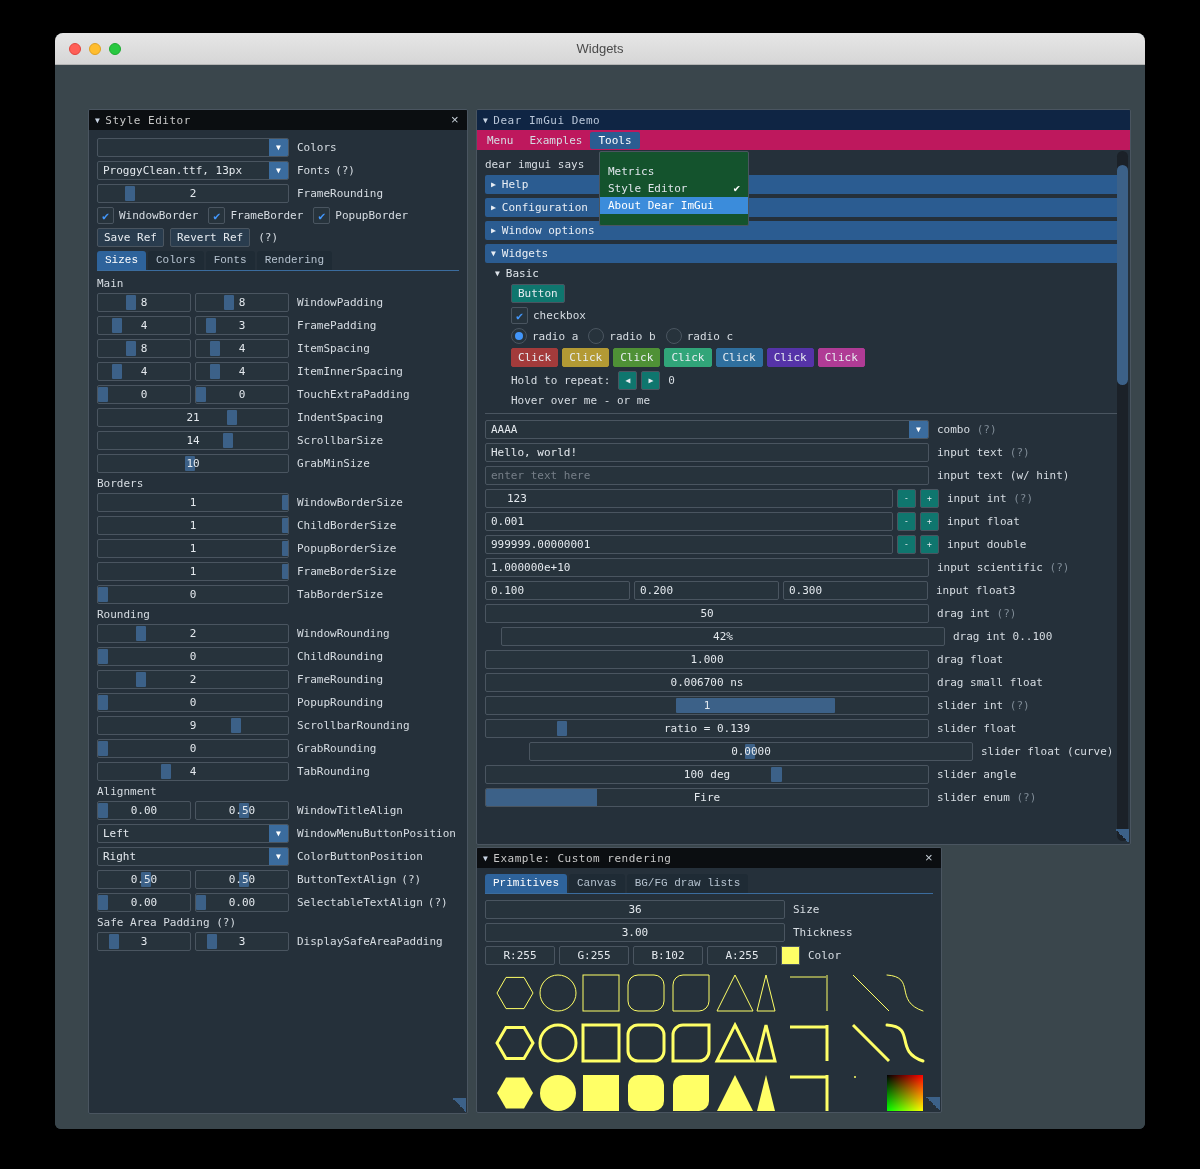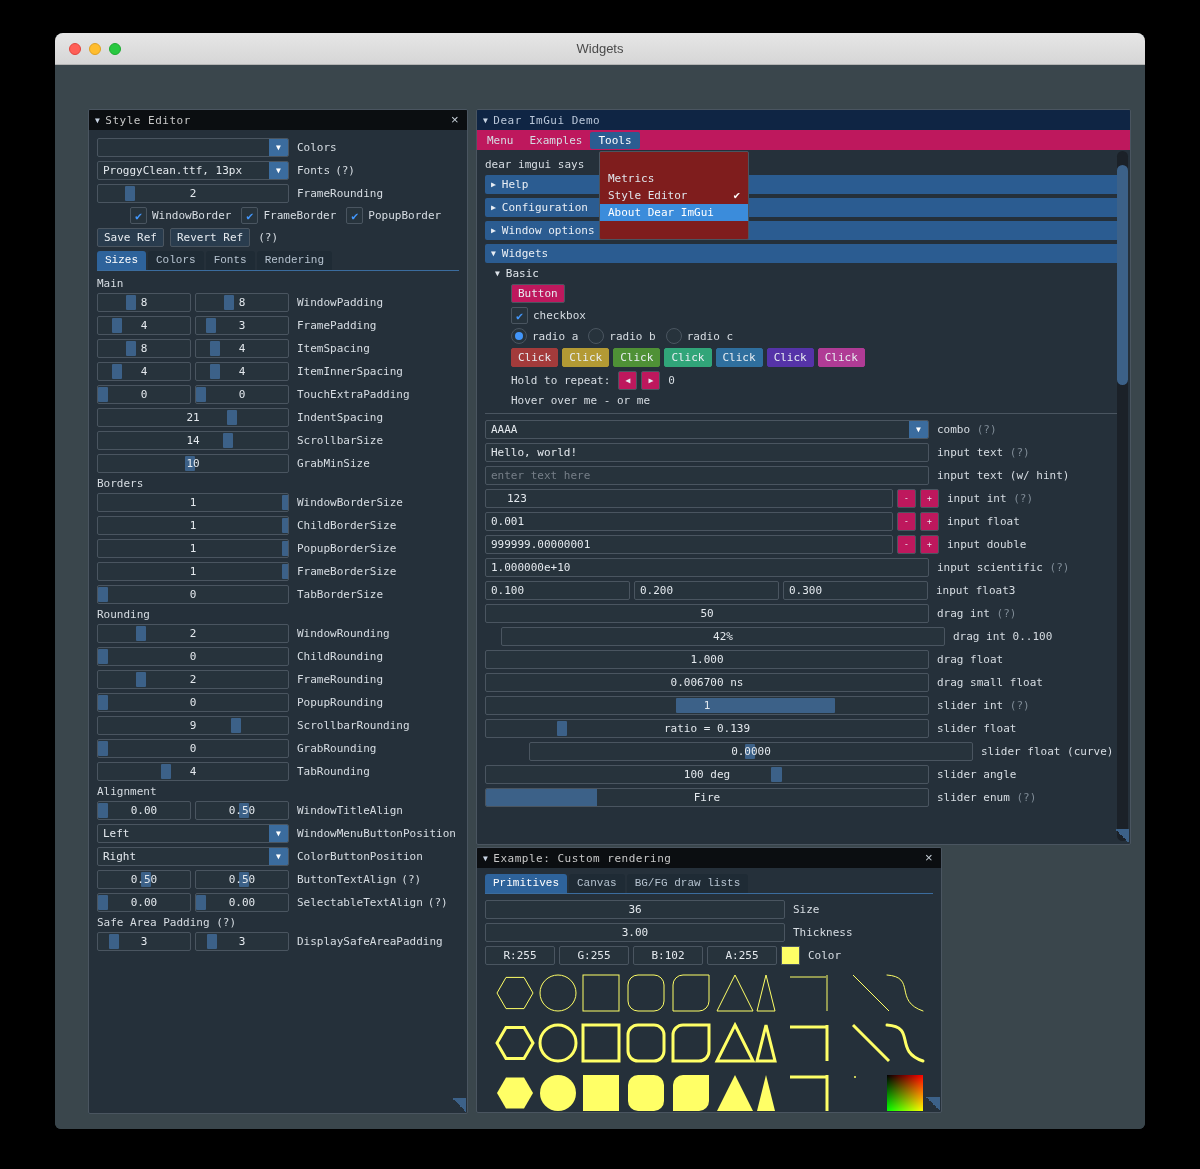--- a/index.html
+++ b/index.html
@@ -97,21 +97,21 @@
   .radio { width:16px; height:16px; border-radius:50%; background:#27333c; border:1px solid #4a5560;
            display:inline-flex; align-items:center; justify-content:center; }
   .radio.on::after { content:""; width:8px;height:8px;border-radius:50%;background:#4296fa; display:block;}
 
   
   .btn {
     background:#3b6c9e33; border:1px solid #4a5560; border-radius:2px;
     color:#e7ecf1; padding:2px 6px; height:19px; line-height:14px; display:inline-flex;
     align-items:center; cursor:pointer;
   }
-  .btn.blue { background:#be185d; }
+  .btn.blue { background:#0f766e; }
   .btn.sq { width:19px; justify-content:center; padding:0; font-size:8px; }
 
   
   .tabbar { display:flex; border-bottom:1px solid #3b6c9e; margin:4px 0 6px 0; }
   .tab { padding:2px 8px; height:19px; line-height:15px; color:#b5c2cf; border-radius:3px 3px 0 0;
          background:#1f2b35; margin-right:2px; cursor:pointer;font-family:Liberation Mono, monospace;}
   .tab.sel { background:#2e639b; color:#ffffff; }
 
   
   .tnode {
@@ -121,22 +121,22 @@
   .tnode .tri { font-size:8px; margin-right:6px; }
   .tleaf { display:flex; align-items:center; color:#dfe5eb; margin:2px 0 4px 10px; }
   .tleaf .tri { font-size:8px; margin-right:6px; }
 
   
   .menubar { height:20px; background:#be185d; display:flex; align-items:center; padding:0 2px; }
   .menubar .mi { padding:2px 8px; color:#d5dce3; cursor:pointer; border-radius:2px; }
   .menubar .mi.open { background:#2b5c91; color:#fff; }
 
   .popup {
-    position:absolute; background:#7f1d1d; border:1px solid #4a5560; border-radius:2px;
-    padding:18px 0; z-index:50; min-width:140px;
+    position:absolute; background:#14532d; border:1px solid #4a5560; border-radius:2px;
+    padding:11px 0; z-index:50; min-width:140px;
   }
   .popup .pi { padding:2px 8px 2px 8px; color:#dfe5eb; display:flex; align-items:center;
                justify-content:space-between; cursor:pointer; }
   .popup .pi.hl { background:#3b8cdb; color:#fff; }
   .popup .pi .ck { color:#ffffff; }
 
   
   .vscroll { position:absolute; right:2px; background:#1b2128; border-radius:7px; width:11px; }
   .vscroll .grab { position:absolute; left:0; width:11px; background:#3c6188; border-radius:7px; }
 
@@ -193,21 +193,21 @@
         </div>
 
         <div class="row">
           <div class="frame" style="width:192px;">
             <span class="grab" style="left:14%; width:10px;"></span>
             <span class="txt">2</span>
           </div>
           <span class="lbl">FrameRounding</span>
         </div>
 
-        <div class="row" style="gap:0;margin-left:33px;">
+        <div class="row" style="gap:0;">
           <span class="cb checked"></span>
           <span class="lbl" style="margin-left:5px;">WindowBorder</span>
           <span class="cb checked" style="margin-left:10px;"></span>
           <span class="lbl" style="margin-left:5px;">FrameBorder</span>
           <span class="cb checked" style="margin-left:10px;"></span>
           <span class="lbl" style="margin-left:5px;">PopupBorder</span>
         </div>
 
         <div class="row">
           <span class="btn">Save Ref</span>

